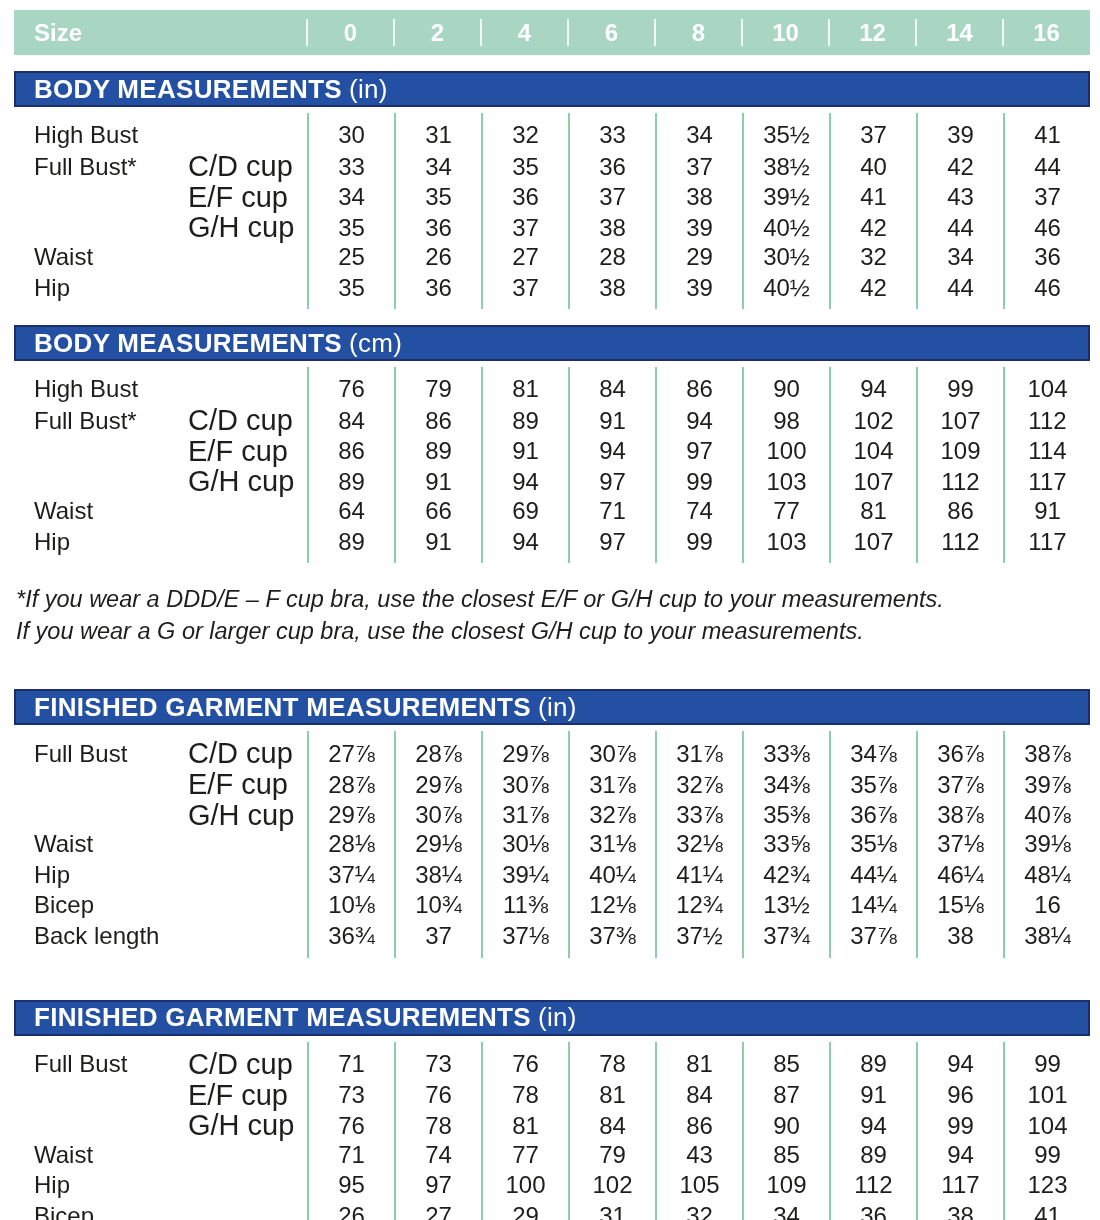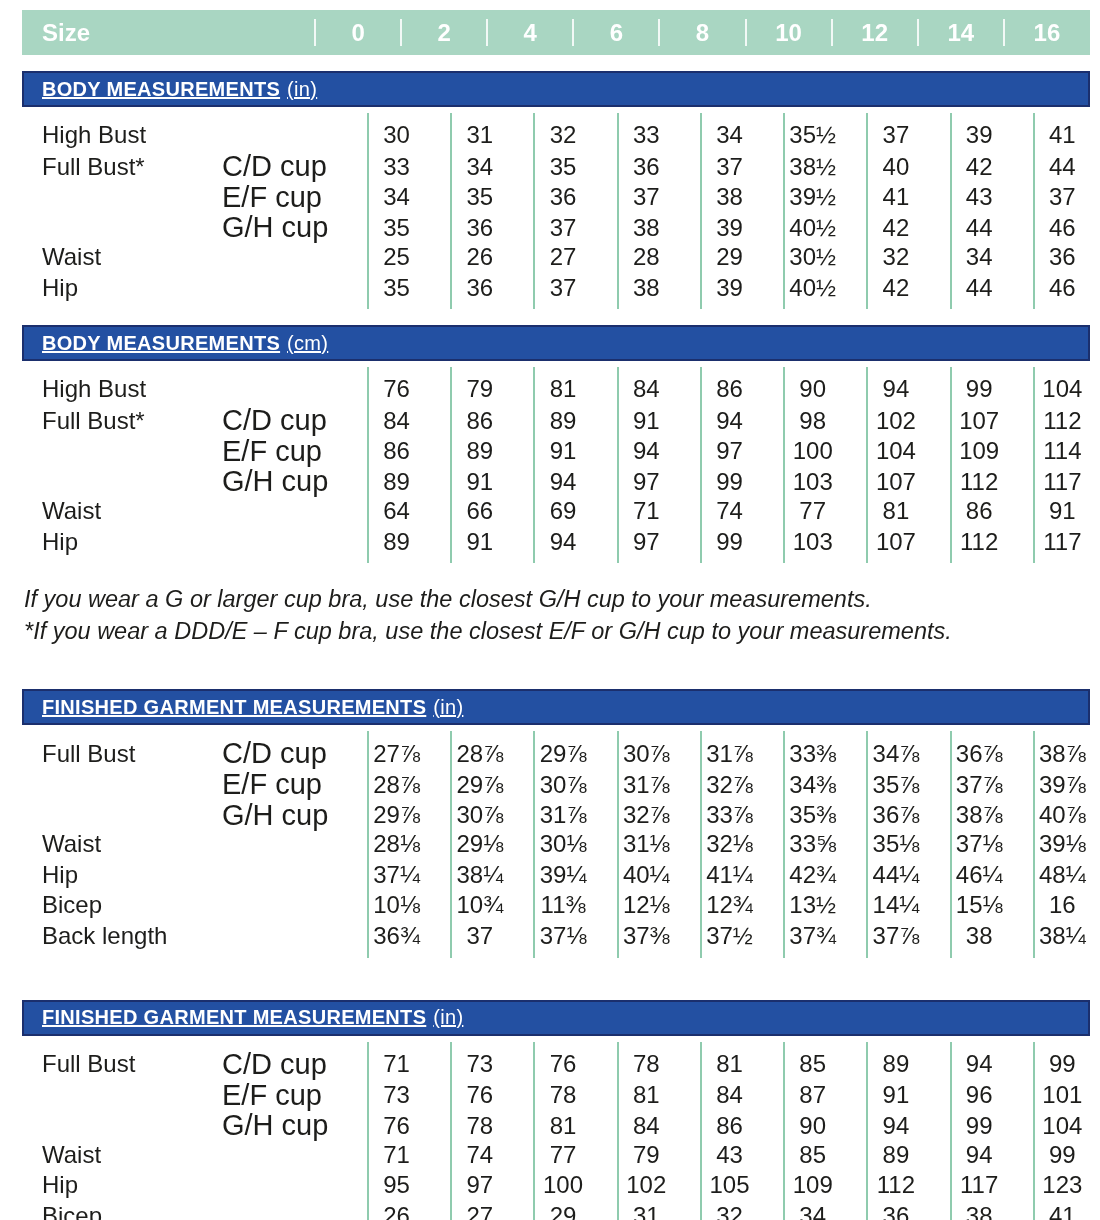--- a/index.html
+++ b/index.html
@@ -10,21 +10,21 @@
     --text:#1d1d1b;
     --white:#ffffff;
   }
   *{box-sizing:border-box;margin:0;padding:0;}
   html,body{background:#fff;}
   body{
     width:1100px;height:1220px;
     font-family:"Liberation Sans", sans-serif;
     color:var(--text);
   }
-  .page{width:1100px;height:1220px;padding:10px 10px 0 22px;}
+  .page{width:1100px;height:1220px;padding:10px 10px 0 14px;}
 
   
   .cols{
     display:grid;
     grid-template-columns:170px 123px repeat(9, 1fr);
   }
 
   
   .size-bar{
     height:45px;
@@ -53,30 +53,29 @@
 
   
   .section-bar{
     height:36px;
     margin-top:16px;
     background:var(--bar-blue);
     border:2px solid var(--bar-border);
     display:flex;align-items:center;
     padding-left:18px;
     color:#fff;
-    font-size:20px;
+    font-size:26px;
     letter-spacing:.3px;
-    text-decoration:underline;
   }
   .section-bar .t-main{font-weight:bold;margin-right:7px;}
   .section-bar .t-unit{font-weight:normal;}
 
   
   .tbody{margin-top:6px;}
-  .trow{height:30.5px;align-items:stretch;gap:26px;}
+  .trow{height:30.5px;align-items:stretch;}
   .trow.first{height:37px;}
   .trow.first > div{padding-top:6px;}
   .trow.last{height:37px;}
   .trow.last > div{padding-bottom:6px;}
   .lcell{
     display:flex;align-items:center;
     padding-left:20px;
     font-size:24px;
   }
   .scell{
@@ -288,22 +287,22 @@
           <div class="vcell">99</div>
           <div class="vcell">103</div>
           <div class="vcell">107</div>
           <div class="vcell">112</div>
           <div class="vcell">117</div>
         </div>
       </div>
   </section>
 
   <div class="footnote">
+    <div>*If you wear a DDD/E – F cup bra, use the closest E/F or G/H cup to your measurements.</div>
     <div>If you wear a G or larger cup bra, use the closest G/H cup to your measurements.</div>
-    <div>*If you wear a DDD/E – F cup bra, use the closest E/F or G/H cup to your measurements.</div>
   </div>
 
   <section class="gap-lg">
     <div class="section-bar">
       <span class="t-main">FINISHED GARMENT MEASUREMENTS</span>
       <span class="t-unit">(in)</span>
     </div>
     <div class="tbody">
         <div class="trow cols first">
           <div class="lcell">Full Bust</div>

